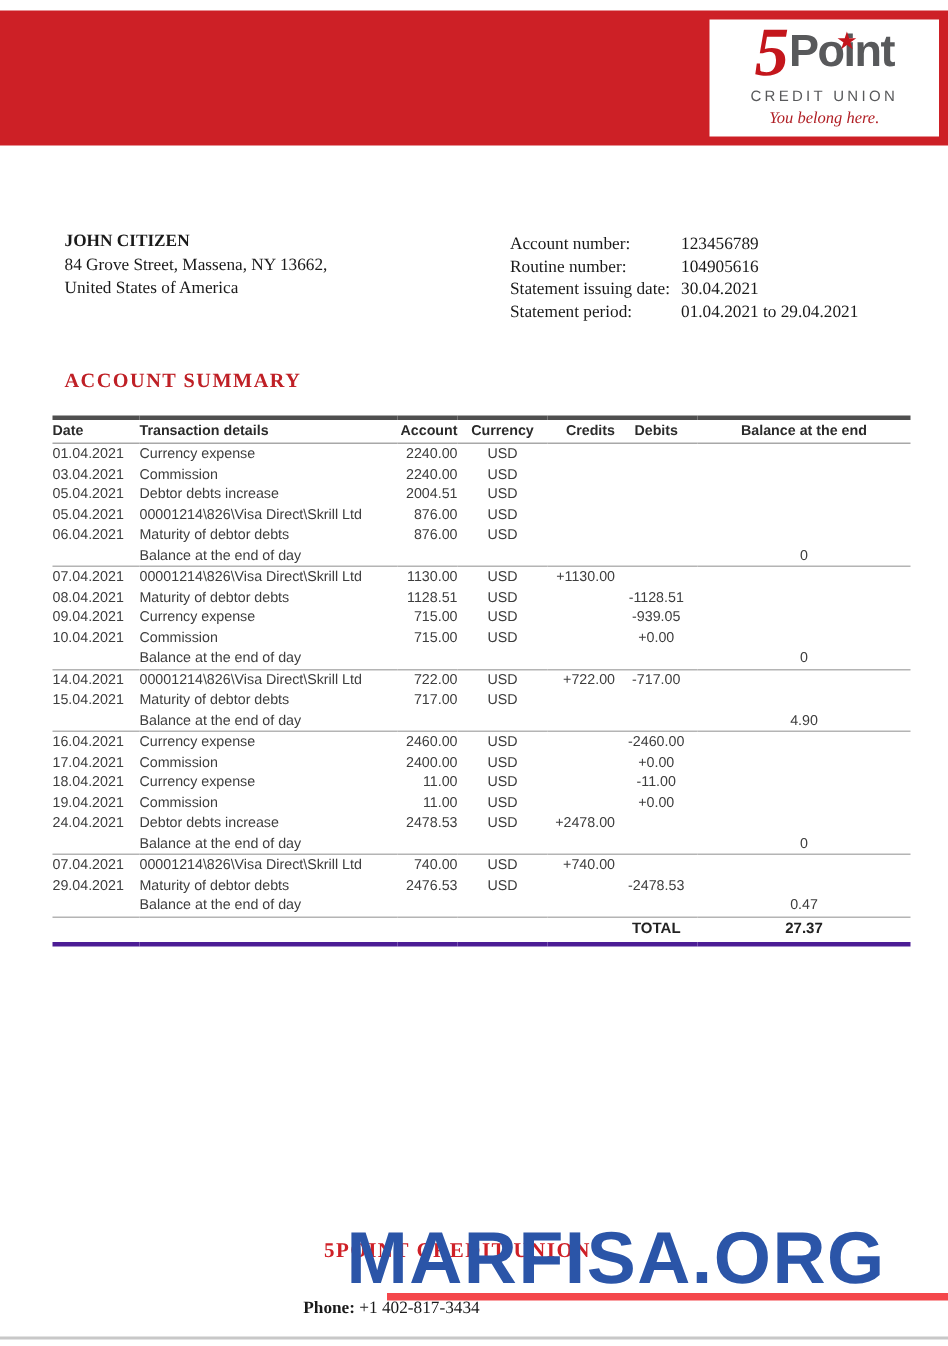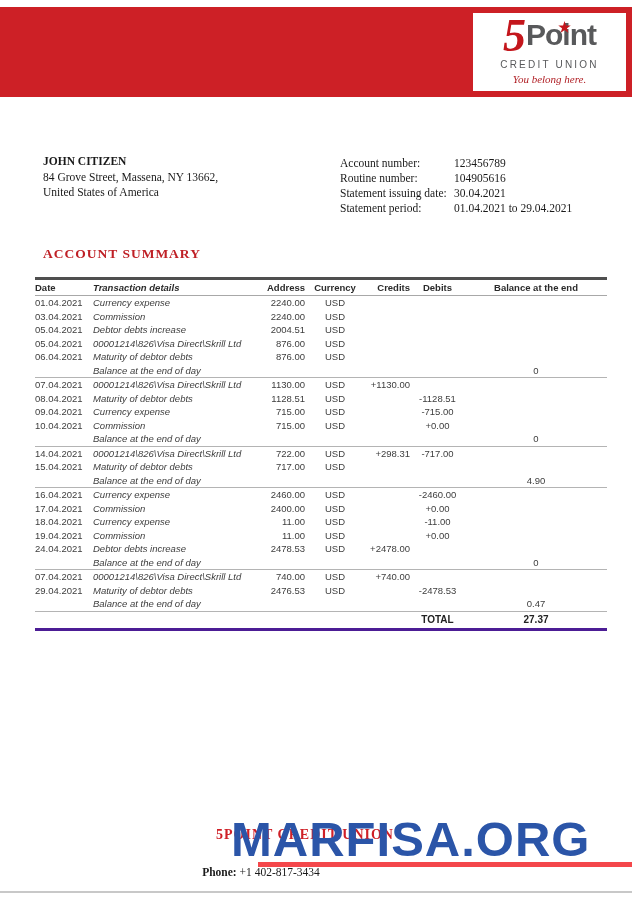--- a/index.html
+++ b/index.html
@@ -37,21 +37,21 @@
   .tbl-wrap{position:absolute;left:35px;top:277px;width:572px;}
   table.txn{border-collapse:collapse;table-layout:fixed;width:572px;
             font-family:"Liberation Sans",sans-serif;font-size:9.5px;color:#3d3d3d;}
   table.txn thead tr{border-top:3px solid #4f4f4f;border-bottom:1px solid #a8a8a8;}
   table.txn th{font-weight:bold;color:#2b2b2b;height:15px;padding:0;white-space:nowrap;}
   table.txn td{height:13.5px;padding:0;white-space:nowrap;overflow:visible;}
   tr.balance-row td{border-bottom:1px solid #b4b4b4;}
   table.txn tfoot tr{border-bottom:3px solid #4c1d95;}
   table.txn tfoot td{height:16px;font-weight:bold;font-size:10px;color:#222;}
   .c-date{text-align:left;padding-left:6px;}
-  .c-details{text-align:left;padding-left:6px;font-style:italic;}
+  .c-details{text-align:left;padding-left:6px;}
   .c-amount{text-align:right;padding-right:8px;}
   .c-currency{text-align:center;}
   .c-credits{text-align:right;}
   .c-debits{text-align:center;}
   .c-balance{text-align:center;padding-right:70px;}
 
   
   .footer-company{position:absolute;left:0;top:827px;width:610px;text-align:center;
                   font-size:14px;font-weight:bold;letter-spacing:1px;color:#cf2027;}
   .footer-address{position:absolute;left:0;top:848px;width:616px;text-align:center;
@@ -107,21 +107,21 @@
           <col style="width:40px">
         <col style="width:60px">
           <col style="width:45px">
           <col style="width:55px">
           <col style="width:142px">
       </colgroup>
       <thead>
         <tr>
           <th class="c-date">Date</th>
           <th class="c-details">Transaction details</th>
-          <th class="c-amount">Address</th>
+          <th class="c-amount">Account</th>
           <th class="c-currency">Currency</th>
           <th class="c-credits">Credits</th>
           <th class="c-debits">Debits</th>
           <th class="c-balance">Balance at the end</th>
         </tr>
       </thead>
       <tbody>
           <tr>
             <td class="c-date">01.04.2021</td>
             <td class="c-details">Currency expense</td>
@@ -193,21 +193,21 @@
             <td class="c-credits"></td>
             <td class="c-debits">-1128.51</td>
             <td class="c-balance"></td>
           </tr>
           <tr>
             <td class="c-date">09.04.2021</td>
             <td class="c-details">Currency expense</td>
             <td class="c-amount">715.00</td>
             <td class="c-currency">USD</td>
             <td class="c-credits"></td>
-            <td class="c-debits">-715.00</td>
+            <td class="c-debits">-939.05</td>
             <td class="c-balance"></td>
           </tr>
           <tr>
             <td class="c-date">10.04.2021</td>
             <td class="c-details">Commission</td>
             <td class="c-amount">715.00</td>
             <td class="c-currency">USD</td>
             <td class="c-credits"></td>
             <td class="c-debits">+0.00</td>
             <td class="c-balance"></td>
@@ -219,21 +219,21 @@
             <td class="c-currency"></td>
             <td class="c-credits"></td>
             <td class="c-debits"></td>
             <td class="c-balance">0</td>
           </tr>
           <tr>
             <td class="c-date">14.04.2021</td>
             <td class="c-details">00001214\826\Visa Direct\Skrill Ltd</td>
             <td class="c-amount">722.00</td>
             <td class="c-currency">USD</td>
-            <td class="c-credits">+298.31</td>
+            <td class="c-credits">+722.00</td>
             <td class="c-debits">-717.00</td>
             <td class="c-balance"></td>
           </tr>
           <tr>
             <td class="c-date">15.04.2021</td>
             <td class="c-details">Maturity of debtor debts</td>
             <td class="c-amount">717.00</td>
             <td class="c-currency">USD</td>
             <td class="c-credits"></td>
             <td class="c-debits"></td>

